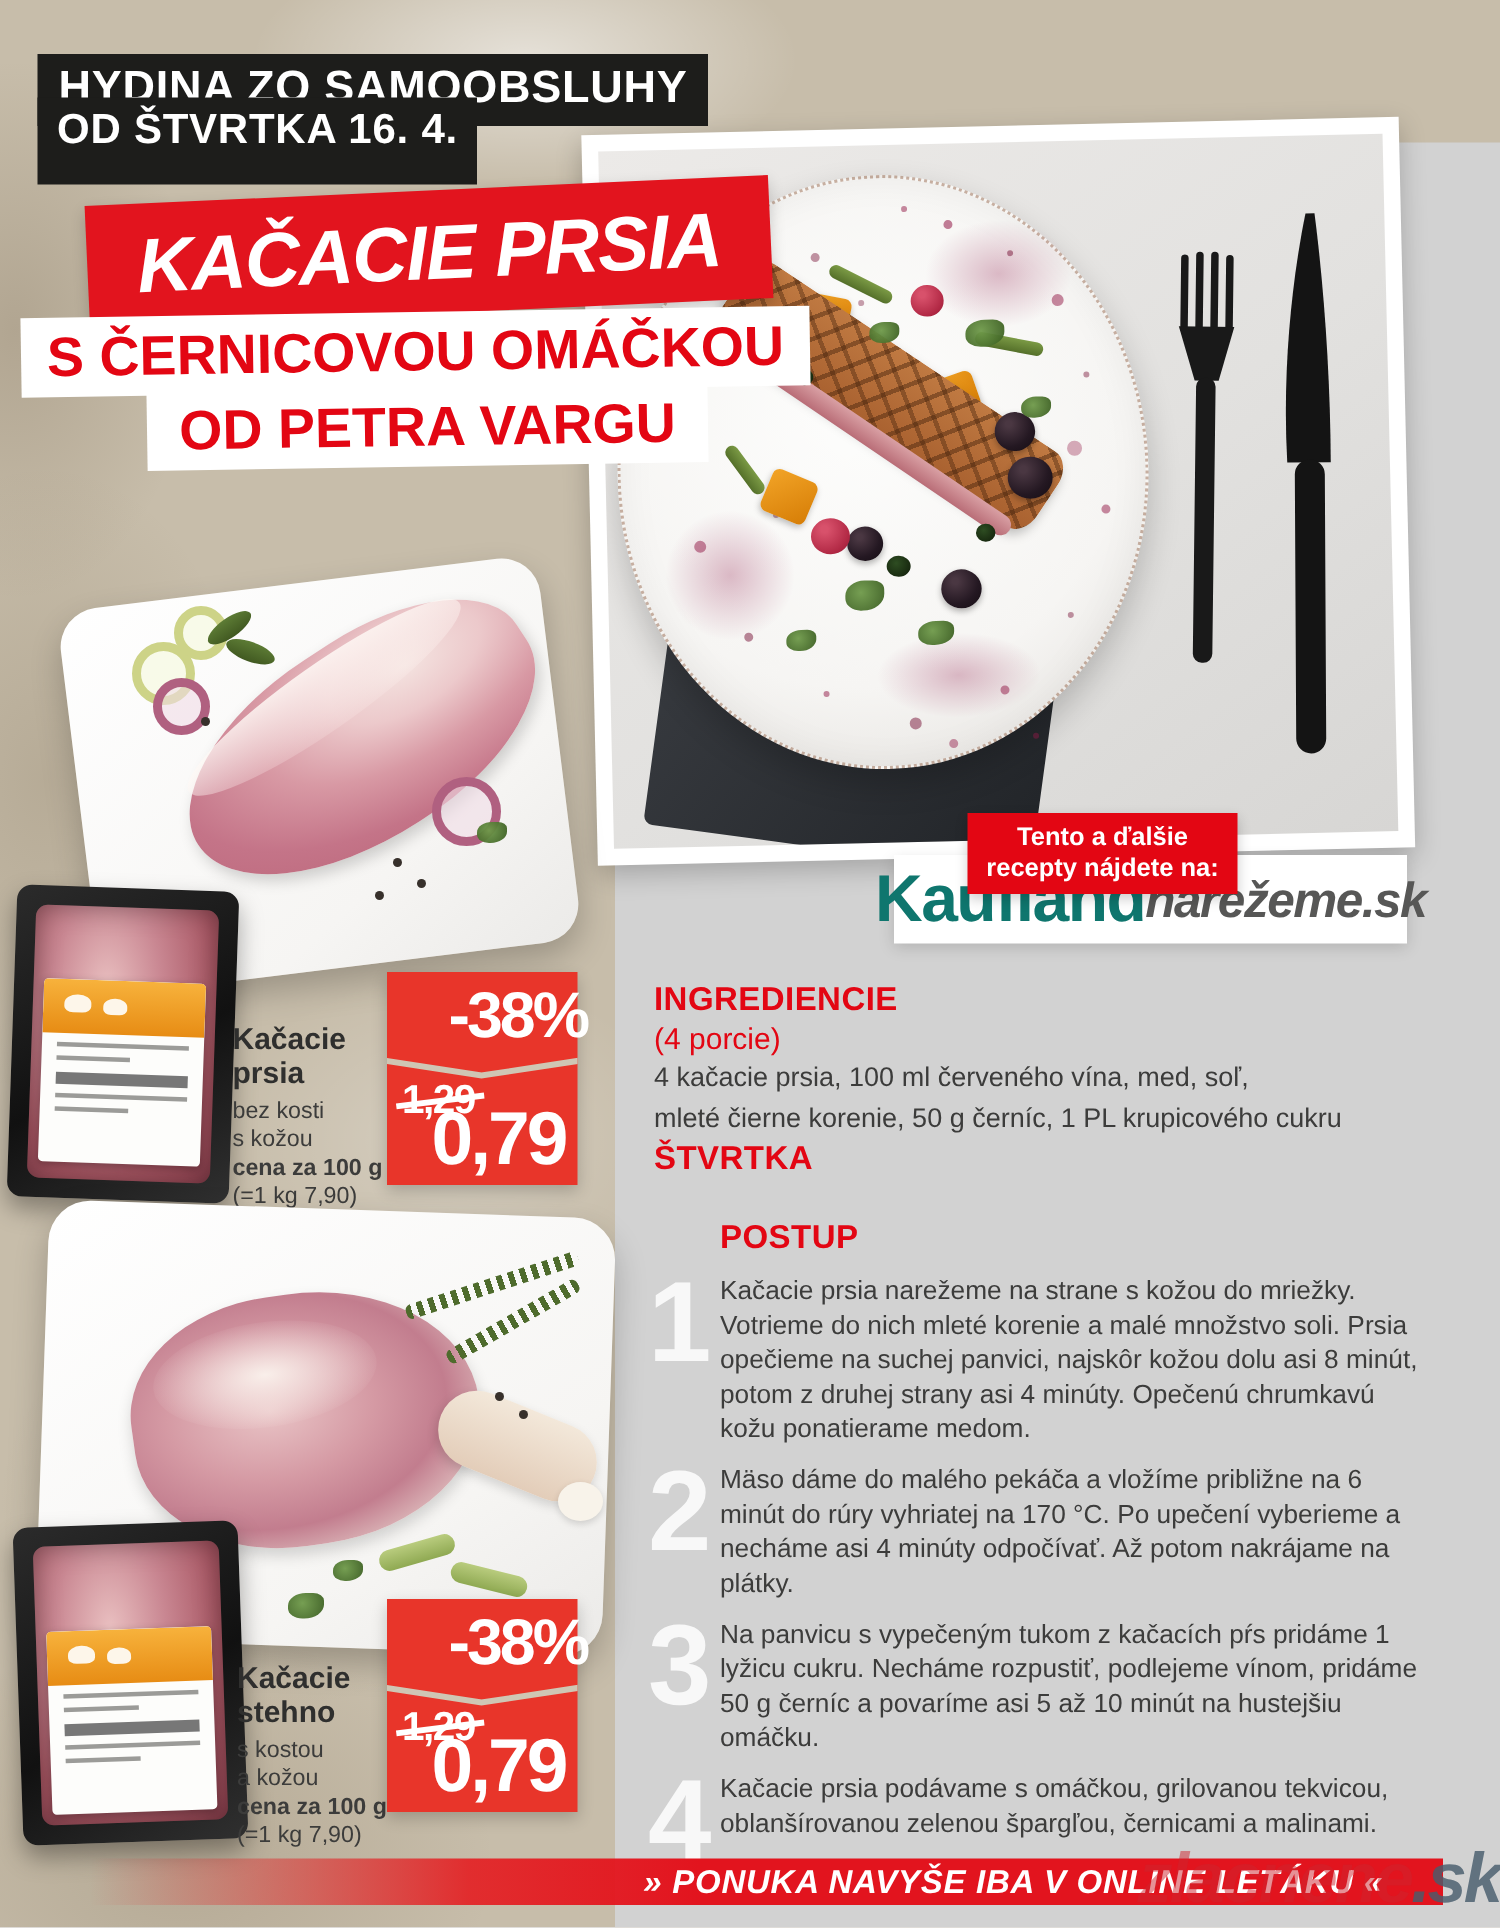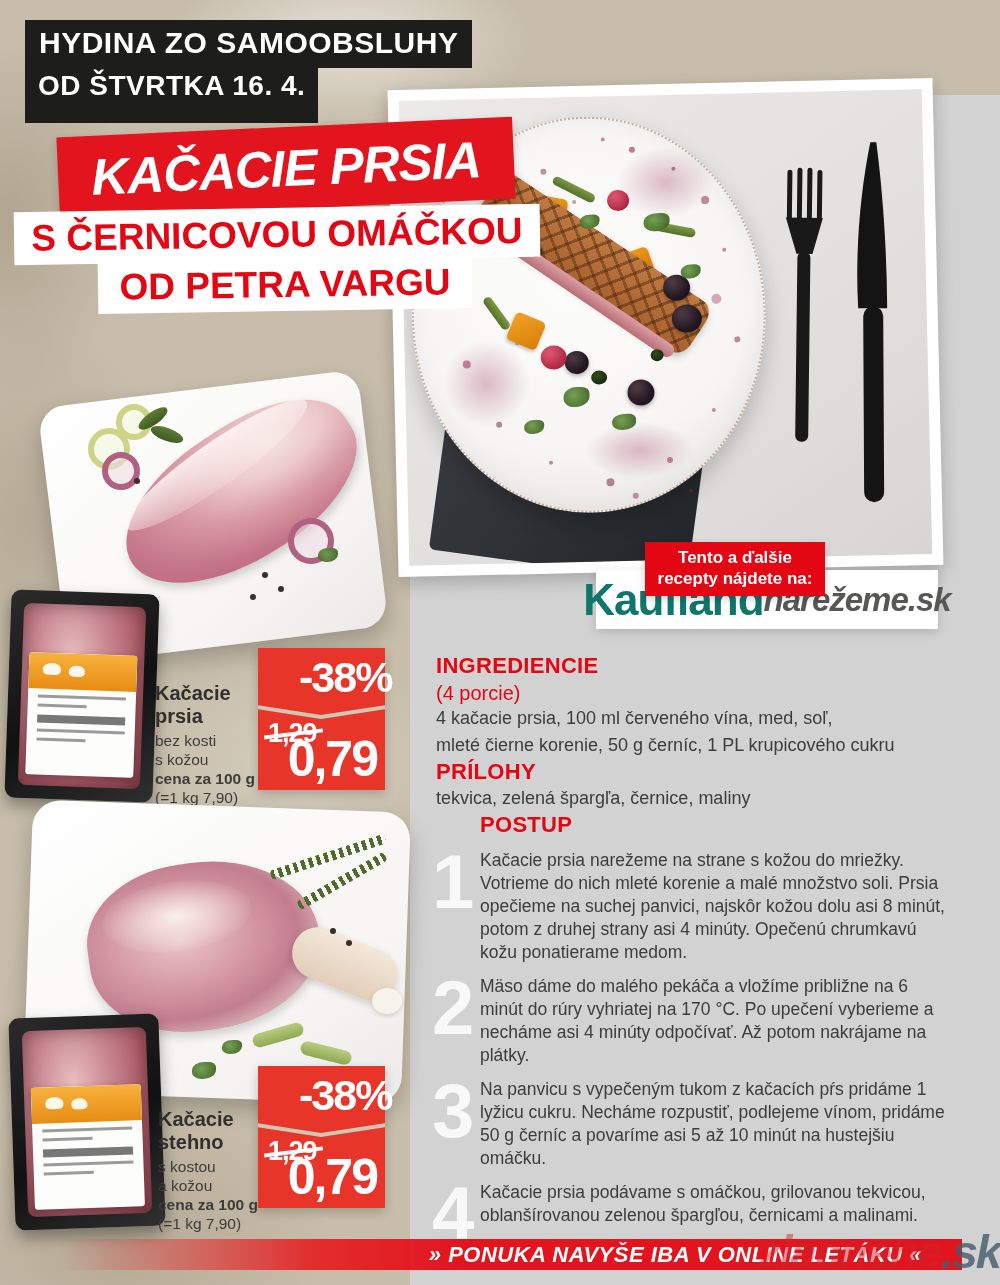--- a/index.html
+++ b/index.html
@@ -11,21 +11,21 @@
       radial-gradient(ellipse 200px 300px at 30px 520px, rgba(96,78,50,.16), rgba(96,78,50,0) 70%),
       radial-gradient(ellipse 260px 200px at 180px 1000px, rgba(110,90,60,.14), rgba(110,90,60,0) 70%),
       radial-gradient(ellipse 300px 220px at 120px 1240px, rgba(100,82,55,.18), rgba(100,82,55,0) 70%),
       radial-gradient(ellipse 220px 160px at 300px 760px, rgba(255,255,255,.25), rgba(255,255,255,0) 70%),
       radial-gradient(ellipse 160px 240px at 10px 220px, rgba(90,70,45,.2), rgba(90,70,45,0) 75%);
   }
   .gray-panel{position:absolute;left:410px;top:95px;width:590px;height:1190px;background:#d2d2d2;}
 
   
   .blk{position:absolute;background:#1d1d1b;color:#fff;font-weight:bold;letter-spacing:.5px;white-space:nowrap;}
-  .blk1{left:25px;top:20px;font-size:30px;padding:6px 14px 8px;}
+  .blk1{left:25px;top:36px;font-size:30px;padding:6px 14px 8px;}
   .blk2{left:25px;top:65px;font-size:28px;padding:5px 13px 21px;}
 
   .title-red{position:absolute;left:58px;top:127px;width:456px;height:82px;background:#e2141e;
     color:#fff;font-size:51px;font-weight:800;font-style:italic;display:flex;align-items:center;justify-content:center;
     transform:rotate(-2.6deg);letter-spacing:-1px;box-shadow:0 4px 10px rgba(0,0,0,.18);}
   .sub{position:absolute;background:#fff;color:#e30613;font-weight:800;font-size:37px;
     display:flex;align-items:center;justify-content:center;transform:rotate(-.9deg);white-space:nowrap;}
   .sub1{left:14px;top:208px;width:526px;height:53px;}
   .sub2{left:98px;top:258px;width:374px;height:53px;}
 
@@ -242,22 +242,21 @@
       <path d="M5 15 C2 12 8 10 5 6 C3 3 7 1 6 0" fill="none" stroke="#575756" stroke-width="2.4" stroke-linecap="round"></path>
       <path d="M14 15 C11 12 17 10 14 6 C12 3 16 1 15 0" fill="none" stroke="#575756" stroke-width="2.4" stroke-linecap="round"></path>
     </svg>
   </div>
 
   <div class="ing-block">
     <div class="red-head">INGREDIENCIE</div>
     <div class="servings">(4 porcie)</div>
     <div class="body-line">4 kačacie prsia, 100 ml červeného vína, med, soľ,</div>
     <div class="body-line">mleté čierne korenie, 50 g černíc, 1 PL krupicového cukru</div>
-    <div class="red-head">PRÍLOHY</div>
-    <div class="body-line">tekvica, zelená špargľa, černice, maliny</div>
+    <div class="red-head">ŠTVRTKA</div>
   </div>
 
   <div class="steps-block">
     <div class="red-head steps-title">POSTUP</div>
     <div class="step">
       <div class="step-num">1</div>
       <div class="step-text">Kačacie prsia narežeme na strane s kožou do mriežky. Votrieme do nich mleté korenie a malé množstvo soli. Prsia opečieme na suchej panvici, najskôr kožou dolu asi 8 minút, potom z druhej strany asi 4 minúty. Opečenú chrumkavú kožu ponatierame medom.</div>
     </div>
     <div class="step">
       <div class="step-num">2</div>

